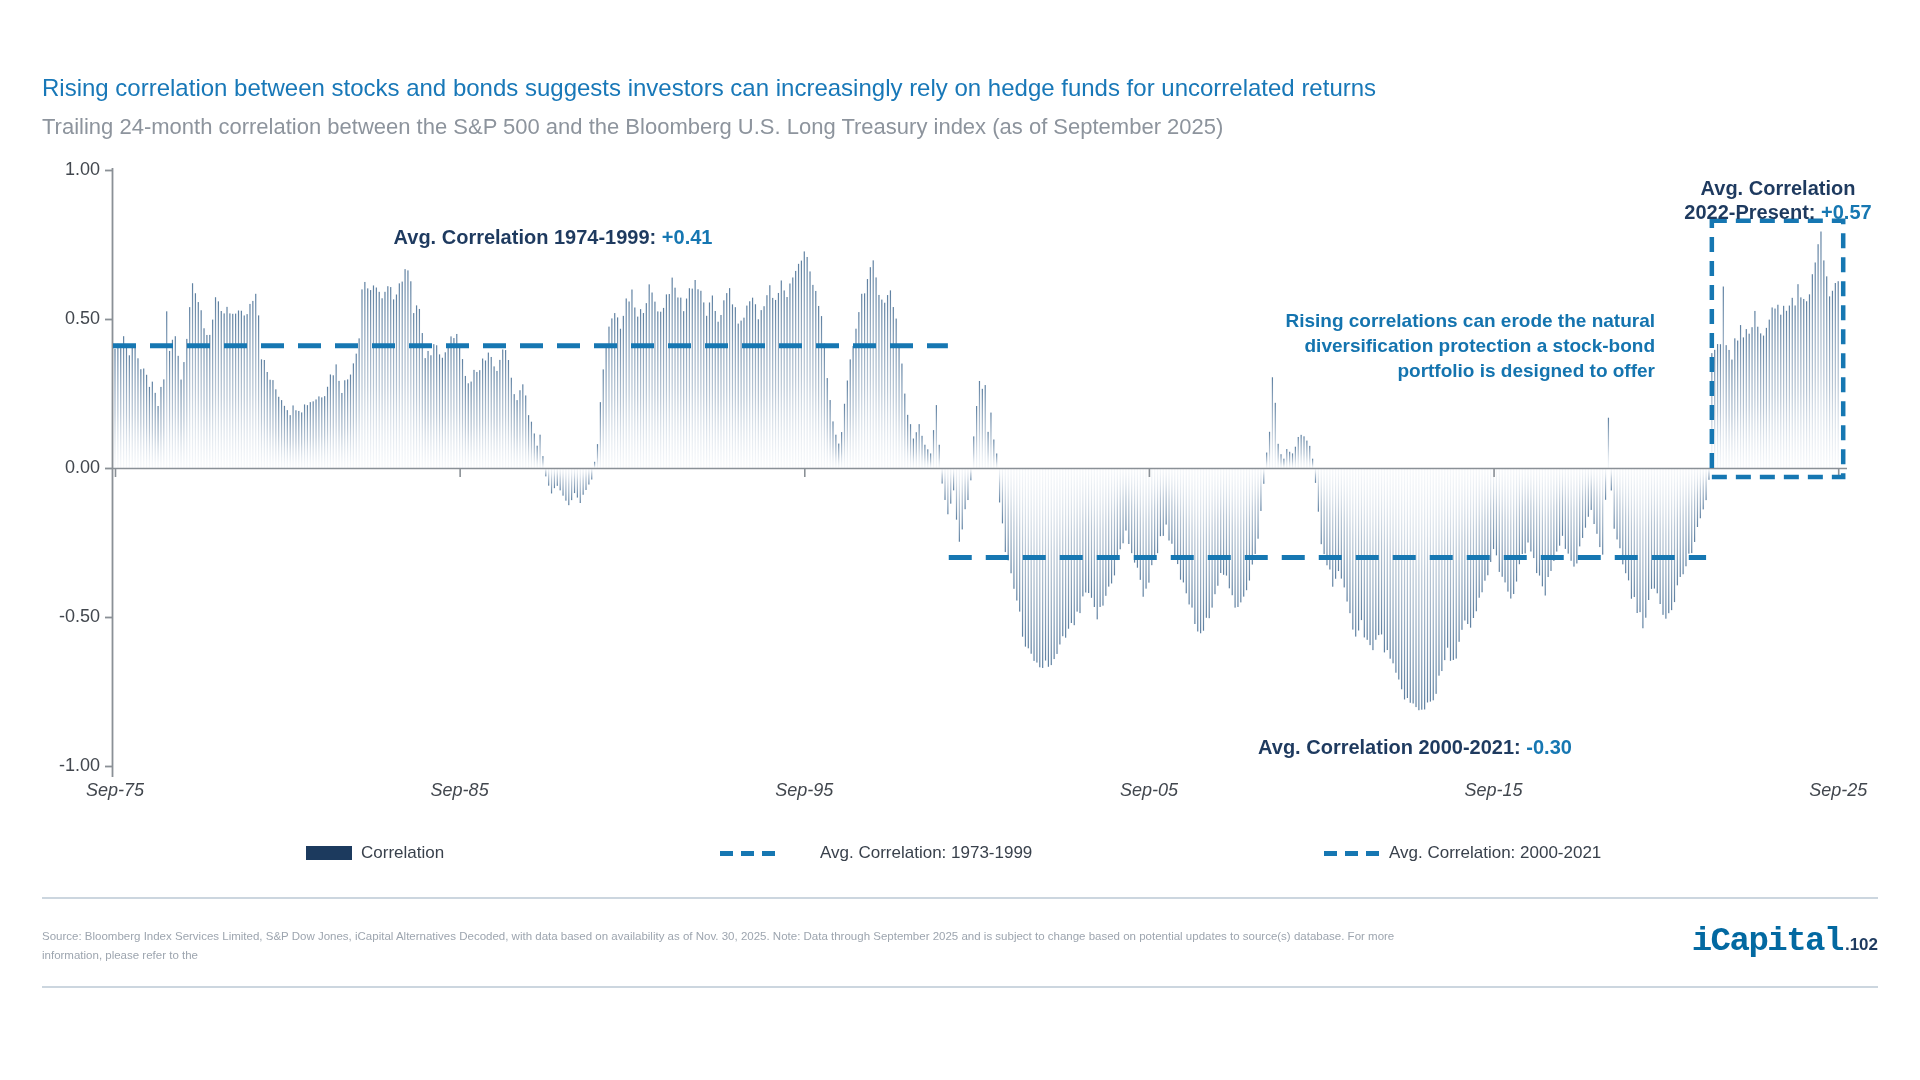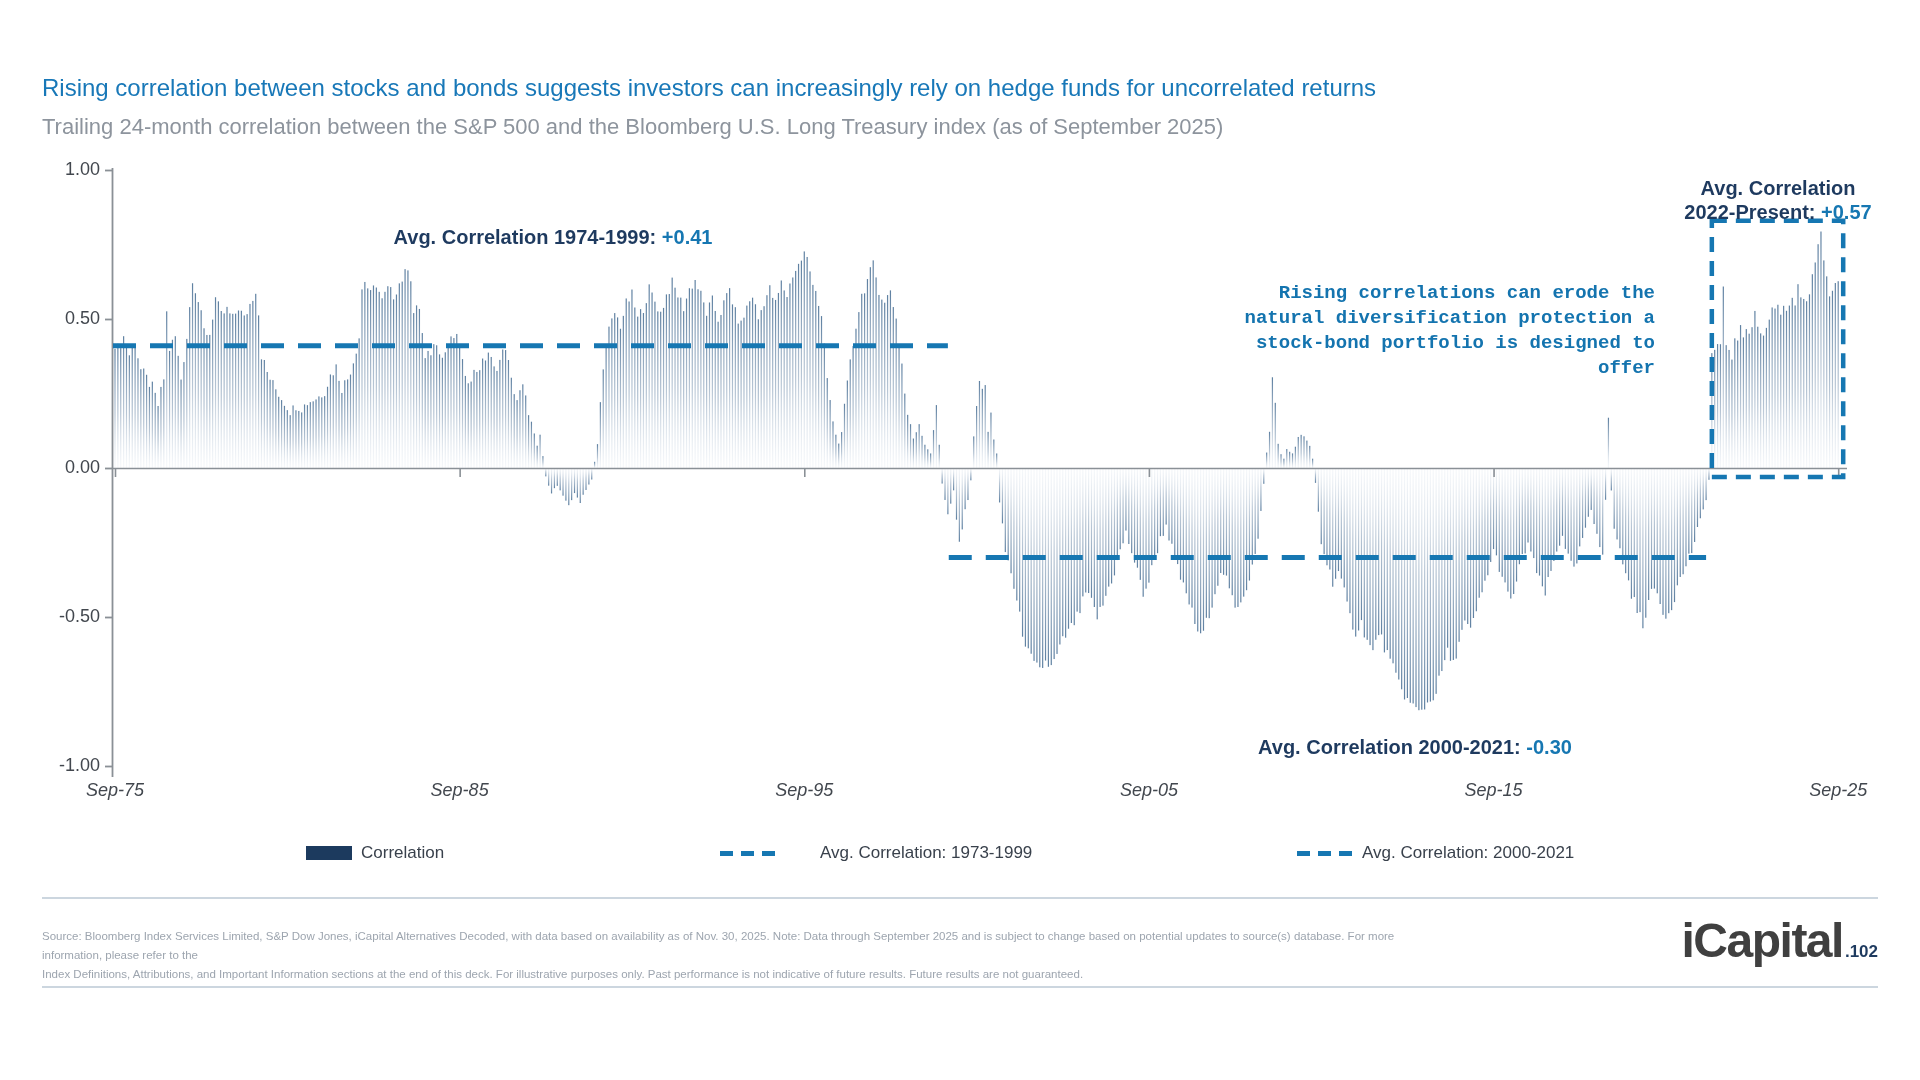--- a/index.html
+++ b/index.html
@@ -9,34 +9,34 @@
     -webkit-font-smoothing:antialiased;
   }
   .abs{position:absolute;}
   #title{left:42px;top:74px;font-size:24px;color:#1878B8;width:1600px;font-weight:400;}
   #subtitle{left:42px;top:114px;font-size:22px;color:#8D949D;font-weight:400;}
   .ann{font-weight:700;color:#1E3A5F;}
   #ann1{left:338px;top:226px;width:430px;text-align:center;font-size:20px;}
   #ann2{left:1618px;top:176px;width:320px;text-align:center;font-size:20px;line-height:24px;}
   #ann3{left:1200px;top:736px;width:430px;text-align:center;font-size:20px;}
   .val-blue{color:#1677B2;}
-  #callout{left:1225px;top:281px;width:430px;text-align:right;font-size:19px;
-    font-weight:700;color:#1474AF;line-height:25px;font-family:Liberation Mono, monospace;}
+  #callout{left:1225px;top:308px;width:430px;text-align:right;font-size:19px;
+    font-weight:700;color:#1474AF;line-height:25px;}
   .legend-item{top:844px;display:flex;align-items:center;gap:9px;
     font-size:17px;color:#39414C;height:18px;}
-  #legend-1{left:306px;} #legend-2{left:720px;gap:44px;} #legend-3{left:1297px;}
+  #legend-1{left:306px;} #legend-2{left:720px;gap:44px;} #legend-3{left:1324px;}
   .swatch-solid{width:46px;height:14px;background:#1C3A5E;}
   .swatch-dash{width:56px;height:5px;
     background:repeating-linear-gradient(90deg,#1677B2 0 13px,transparent 13px 21px);}
   .divider{left:42px;width:1836px;height:2px;background:#CCD6DF;}
   #divider-top{top:897px;} #divider-bottom{top:986px;}
   #source{left:42px;top:927px;font-size:11.5px;color:#9DA5AF;line-height:19px;width:1400px;}
   #logo{right:42px;top:920px;display:flex;align-items:baseline;}
-  #logo-text{font-family:Liberation Sans, sans-serif;font-weight:700;font-size:48px;
-    color:#404040;letter-spacing:-1.5px;line-height:42px;}
+  #logo-text{font-family:Liberation Mono, monospace;font-weight:700;font-size:34px;
+    color:#0369a1;letter-spacing:-1.5px;line-height:42px;}
   #logo-page{font-size:17px;font-weight:700;color:#1E3A5F;margin-left:2px;}
   .y-lab{position:absolute;width:64px;text-align:right;font-size:18px;color:#42474E;}
   .x-lab{position:absolute;width:84px;text-align:center;font-size:18px;color:#42474E;font-style:italic;}
   #chart-svg{position:absolute;left:0;top:0;}
 </style>
 </head>
 <body>
 
 <svg id="chart-svg" width="1920" height="1080">
   <defs>
@@ -701,21 +701,20 @@
 <div class="abs legend-item" id="legend-3">
   <span class="swatch-dash"></span>
   <span>Avg. Correlation: 2000-2021</span>
 </div>
 
 <div class="abs divider" id="divider-top"></div>
 <div class="abs divider" id="divider-bottom"></div>
 
 <div class="abs" id="source">
   <div>Source: Bloomberg Index Services Limited, S&amp;P Dow Jones, iCapital Alternatives Decoded, with data based on availability as of Nov. 30, 2025. Note: Data through September 2025 and is subject to change based on potential updates to source(s) database. For more information, please refer to the</div>
-  <div>Index Definitions, Attributions, and Important Information sections at the end of this deck. For illustrative purposes only. Past performance is not indicative of future results. Future results are not guaranteed.</div>
 </div>
 
 <div class="abs" id="logo">
   <span id="logo-text">iCapital</span>
   <span id="logo-page">.102</span>
 </div>
 
 <div class="y-lab" style="left: 36px; top: 159px;">1.00</div>
 <div class="y-lab" style="left: 36px; top: 308px;">0.50</div>
 <div class="y-lab" style="left: 36px; top: 457px;">0.00</div>

